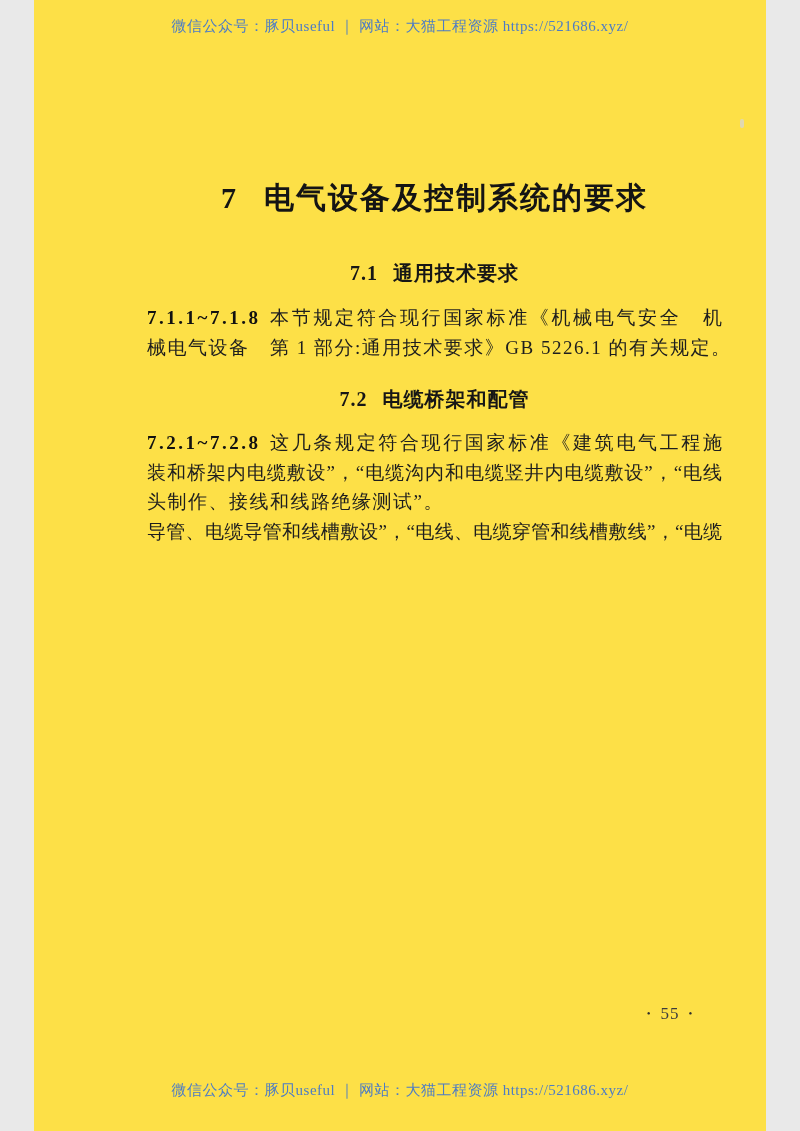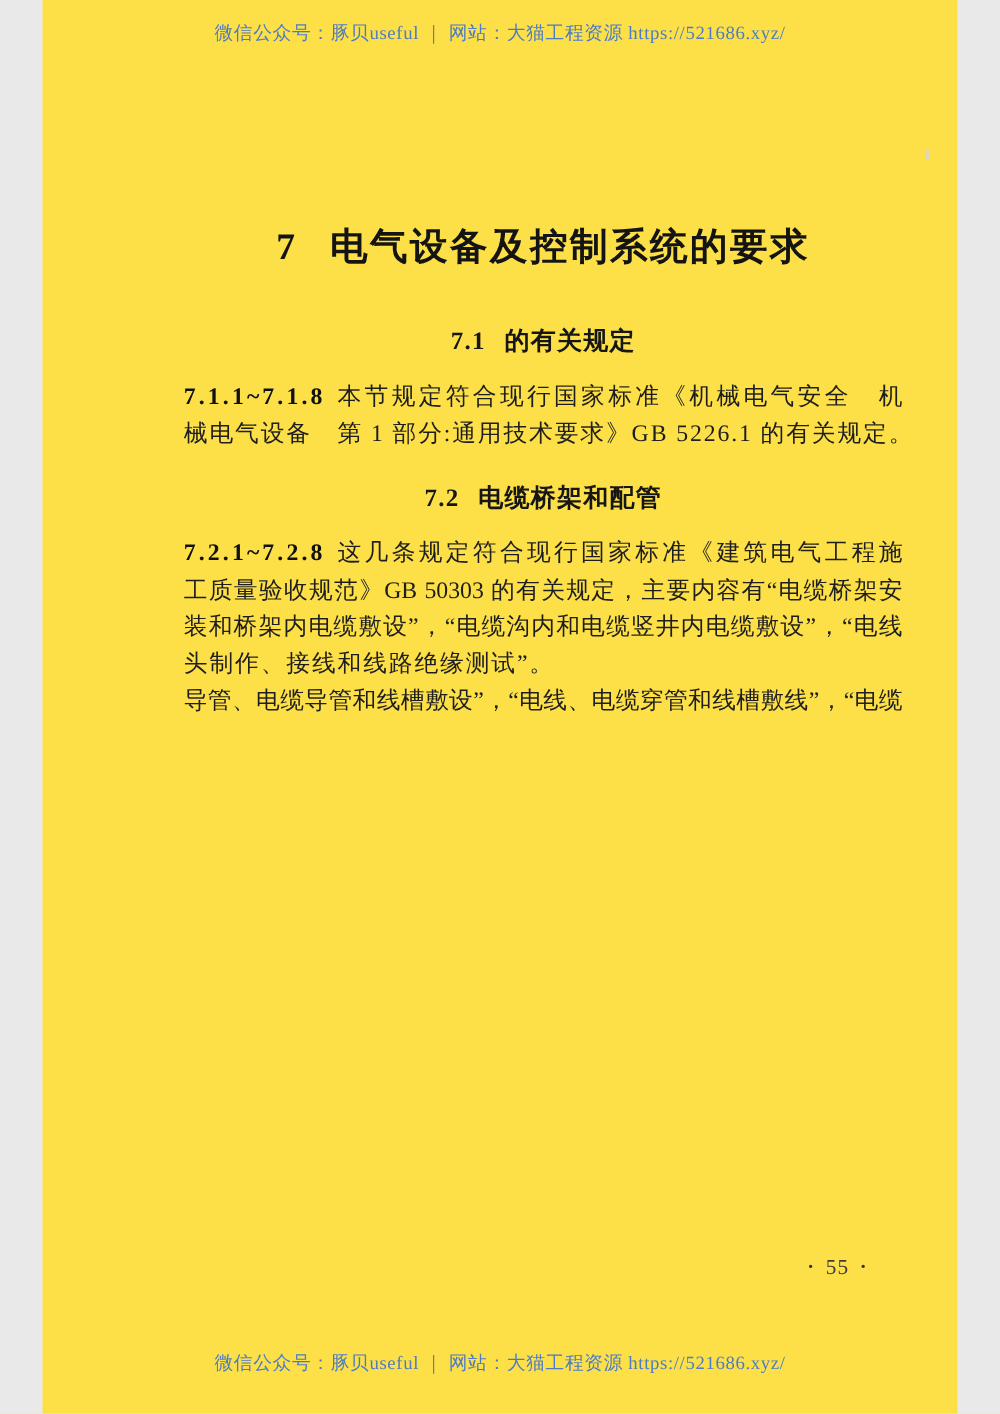--- a/index.html
+++ b/index.html
@@ -132,35 +132,34 @@
 
   <div class="watermark header-wm">微信公众号：豚贝useful ｜ 网站：大猫工程资源 https://521686.xyz/</div>
 
   <div class="artifact"></div>
 
   <div class="chapter-title">
     <span class="ch-num">7</span><span class="ch-text">电气设备及控制系统的要求</span>
   </div>
 
   <div class="sec-heading h71">
-    <span class="sec-num">7.1</span><span>的有关规定</span>
+    <span class="sec-num">7.1</span><span>通用技术要求</span>
   </div>
 
   <div class="para p71">
     <div class="pline fill"><span class="clause">7.1.1~7.1.8</span><span>本节规定符合现行国家标准《机械电气安全　机</span></div>
     <div class="pline last">械电气设备　第 1 部分:通用技术要求》GB 5226.1 的有关规定。</div>
   </div>
 
   <div class="sec-heading h72">
     <span class="sec-num">7.2</span><span>电缆桥架和配管</span>
   </div>
 
   <div class="para p72">
     <div class="pline fill"><span class="clause">7.2.1~7.2.8</span><span>这几条规定符合现行国家标准《建筑电气工程施</span></div>
-    <div class="pline fill">工质量验收规范》GB 50303 的有关规定，主要内容有“电缆桥架安</div>
     <div class="pline fill">装和桥架内电缆敷设”，“电缆沟内和电缆竖井内电缆敷设”，“电线</div>
     <div class="pline last">头制作、接线和线路绝缘测试”。</div>
     <div class="pline fill">导管、电缆导管和线槽敷设”，“电线、电缆穿管和线槽敷线”，“电缆</div>
   </div>
 
   <div class="page-number">
     <span class="pn-dot">•</span><span class="pn-val">55</span><span class="pn-dot">•</span>
   </div>
 
   <div class="watermark footer-wm">微信公众号：豚贝useful ｜ 网站：大猫工程资源 https://521686.xyz/</div>

